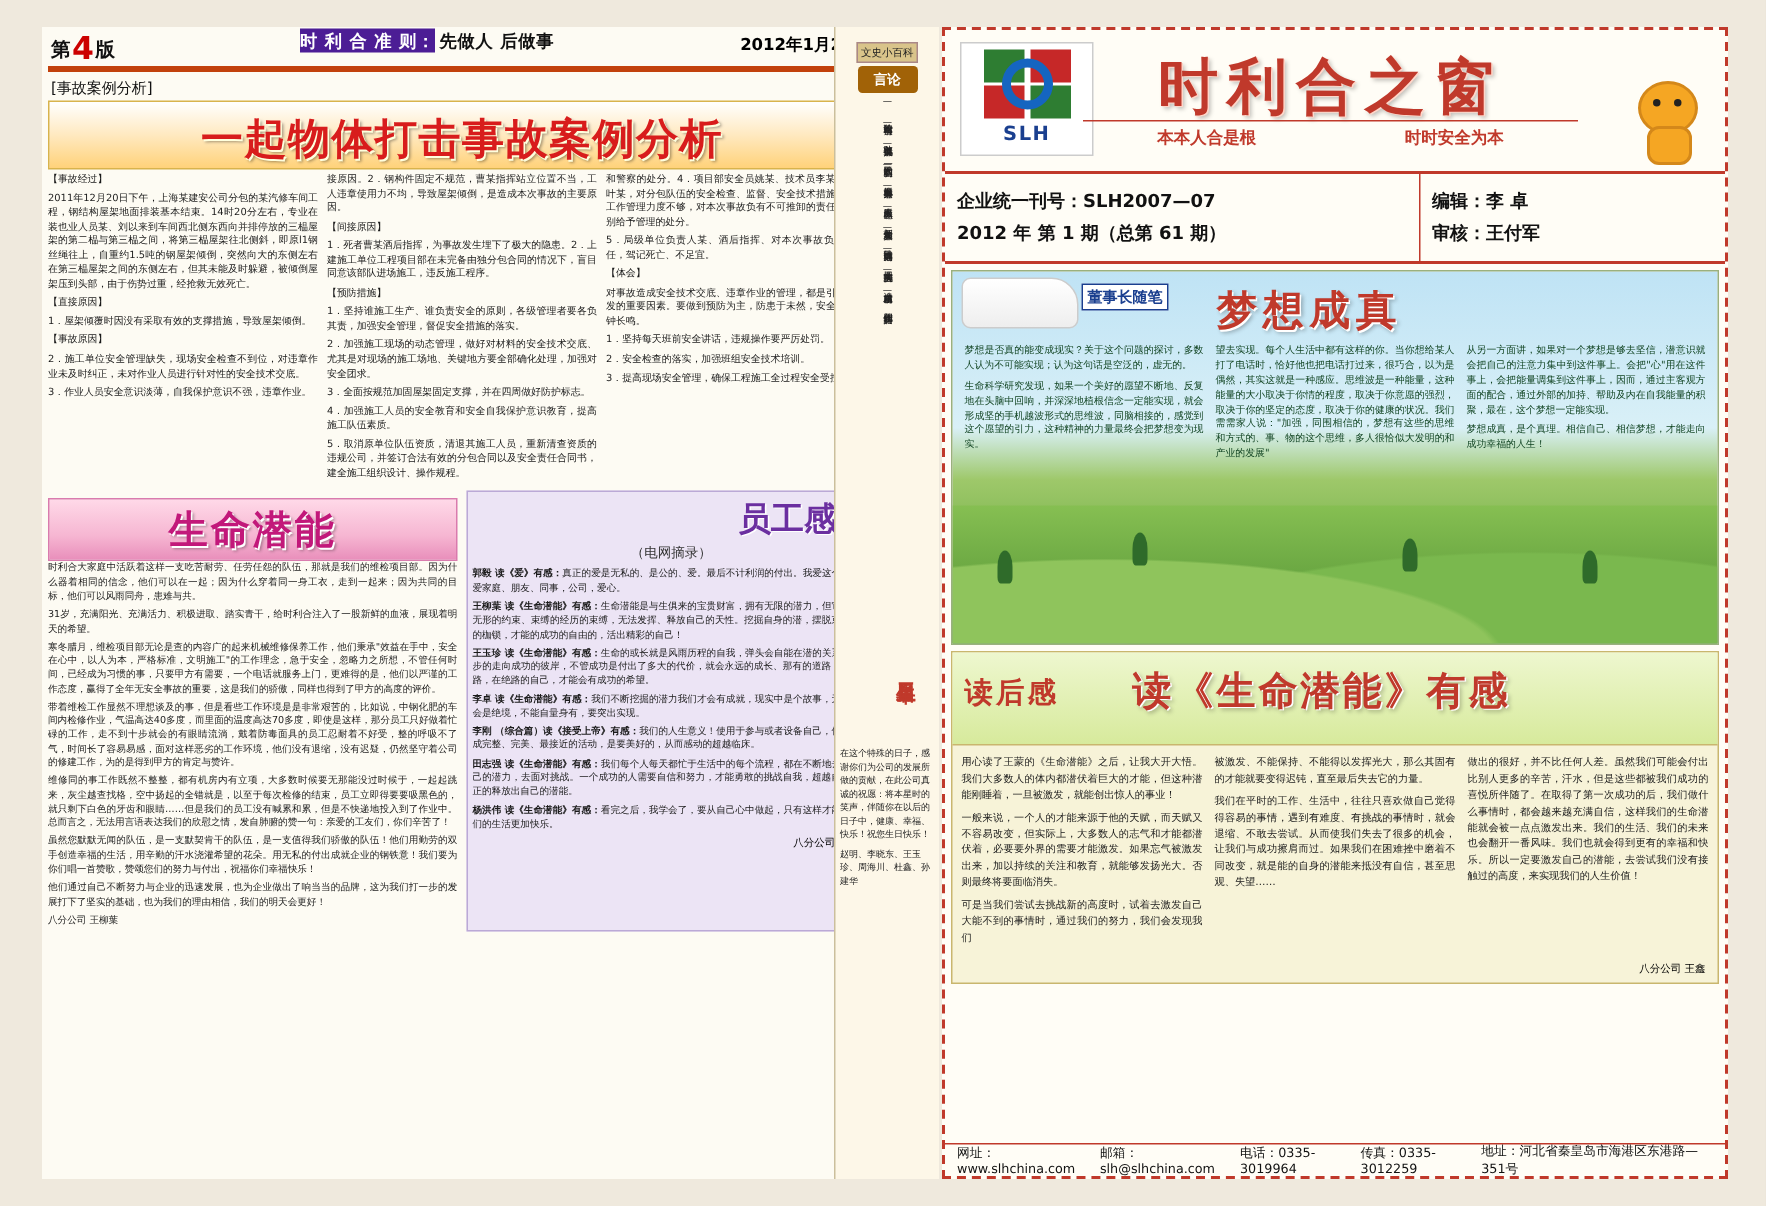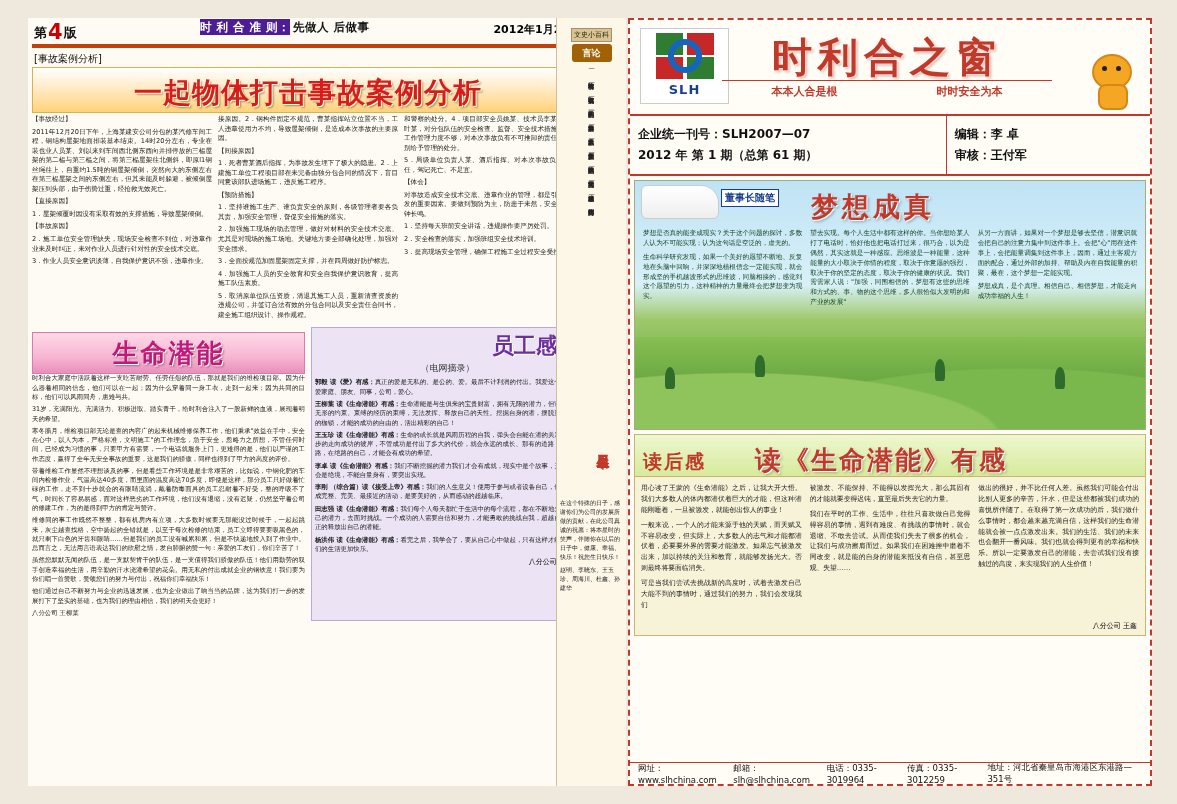--- a/index.html
+++ b/index.html
@@ -164,21 +164,21 @@
   .feat-cols .fc p { margin:0 0 4px 0; }
   .hills {
     position:absolute; left:0; bottom:0; width:100%; height:92px;
     background:radial-gradient(ellipse at 20% 110%, #8fc45c 0 45%, transparent 46%),
                radial-gradient(ellipse at 75% 120%, #7ab84e 0 50%, transparent 51%),
                linear-gradient(#86bf52,#4e8f32);
   }
   .tree { position:absolute; bottom:40px; width:10px; height:22px; background:#2f6b2a; border-radius:50% 50% 20% 20%; }
 
   .read-sec { margin:4px; border:1px solid #c9b66e; background:#f7f3d8; }
-  .read-head { position:relative; height:42px;
+  .read-head { position:relative; height:62px;
     background:linear-gradient(#eef7cf,#d7ea9c); border-bottom:1px solid #c9b66e; }
   .read-label {
     position:absolute; left:8px; top:14px; font-size:19px; font-weight:bold; color:#c0392b;
     font-family:"DejaVu Serif","Liberation Serif",serif; letter-spacing:2px;
   }
   .read-title {
     position:absolute; left:120px; top:8px; font-size:26px; font-weight:bold; color:#c0392b;
     font-family:"DejaVu Serif","Liberation Serif",serif; letter-spacing:2px;
     text-shadow:1px 1px 0 #fff,2px 2px 3px rgba(0,0,0,.25);
   }

